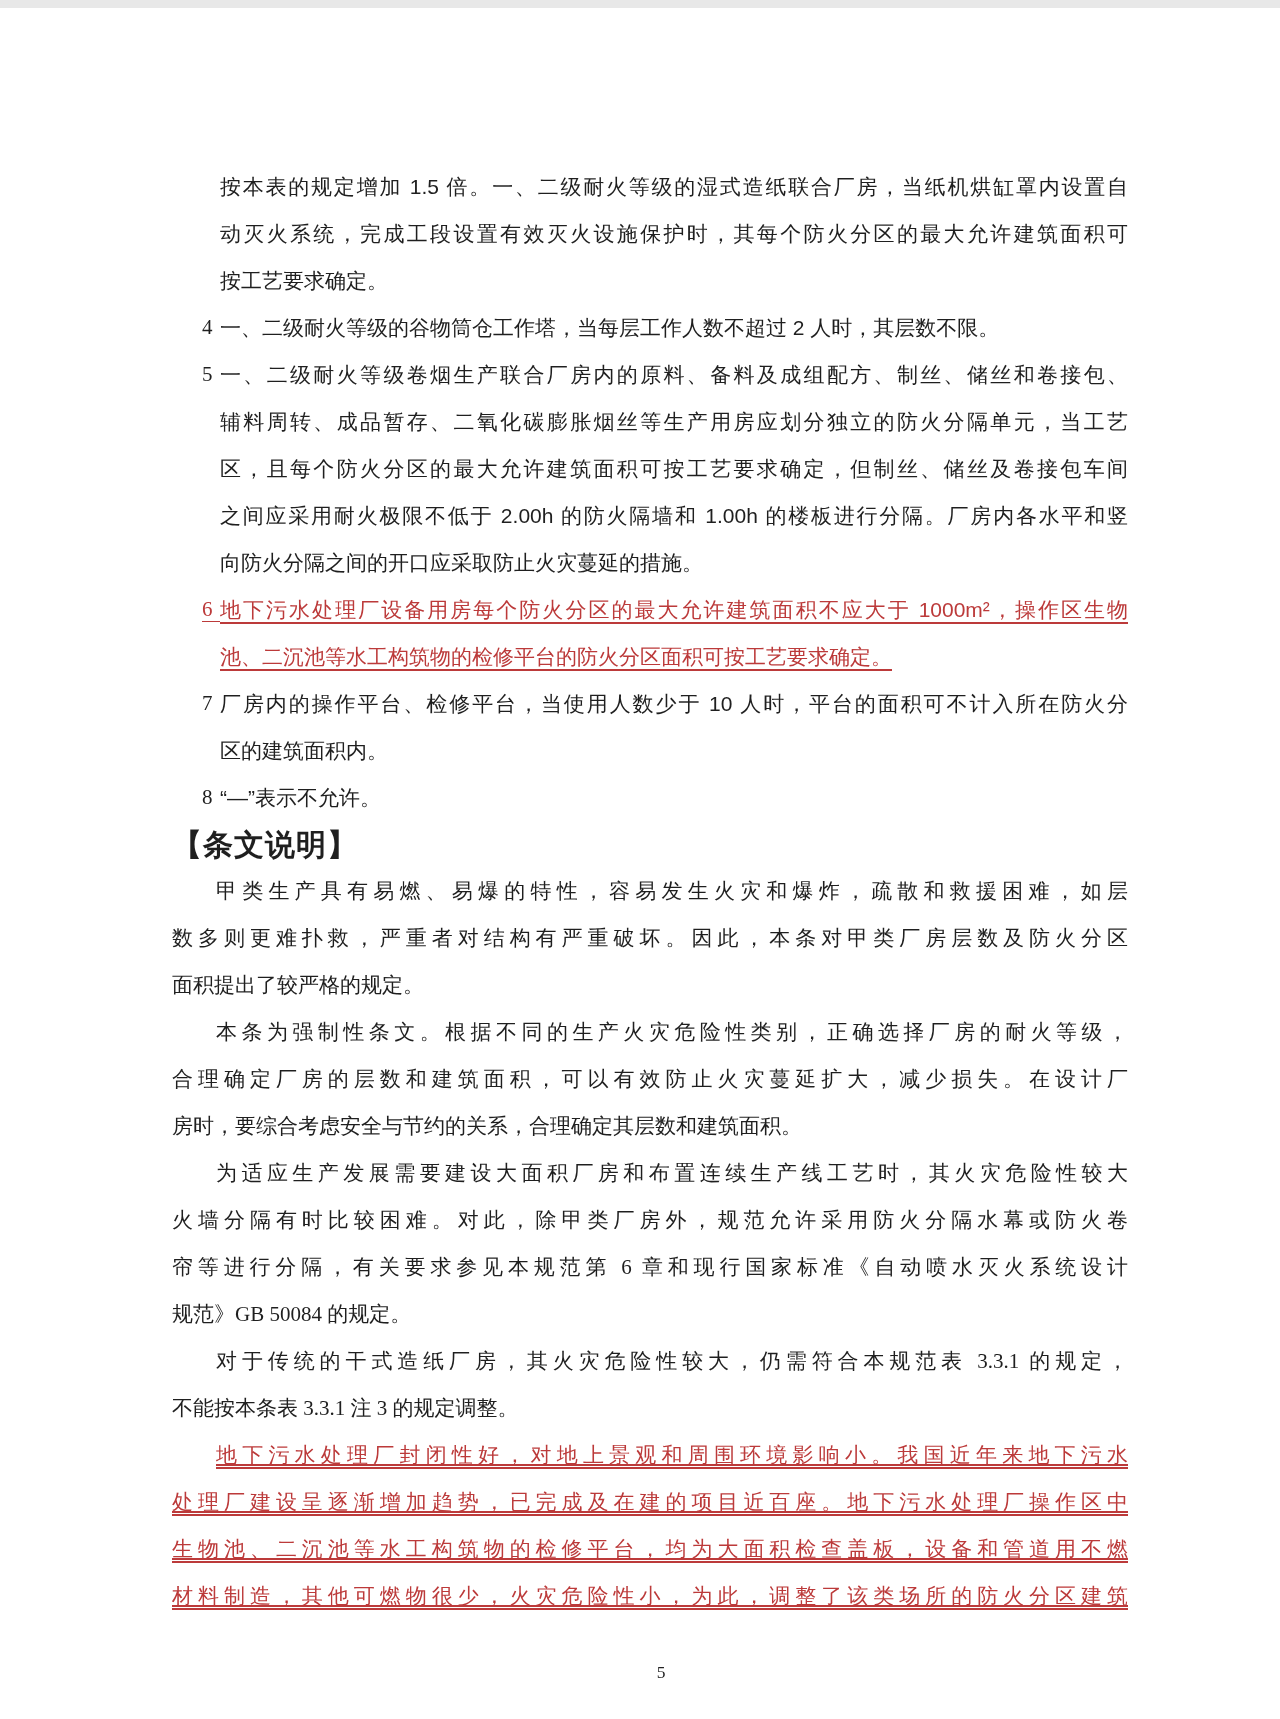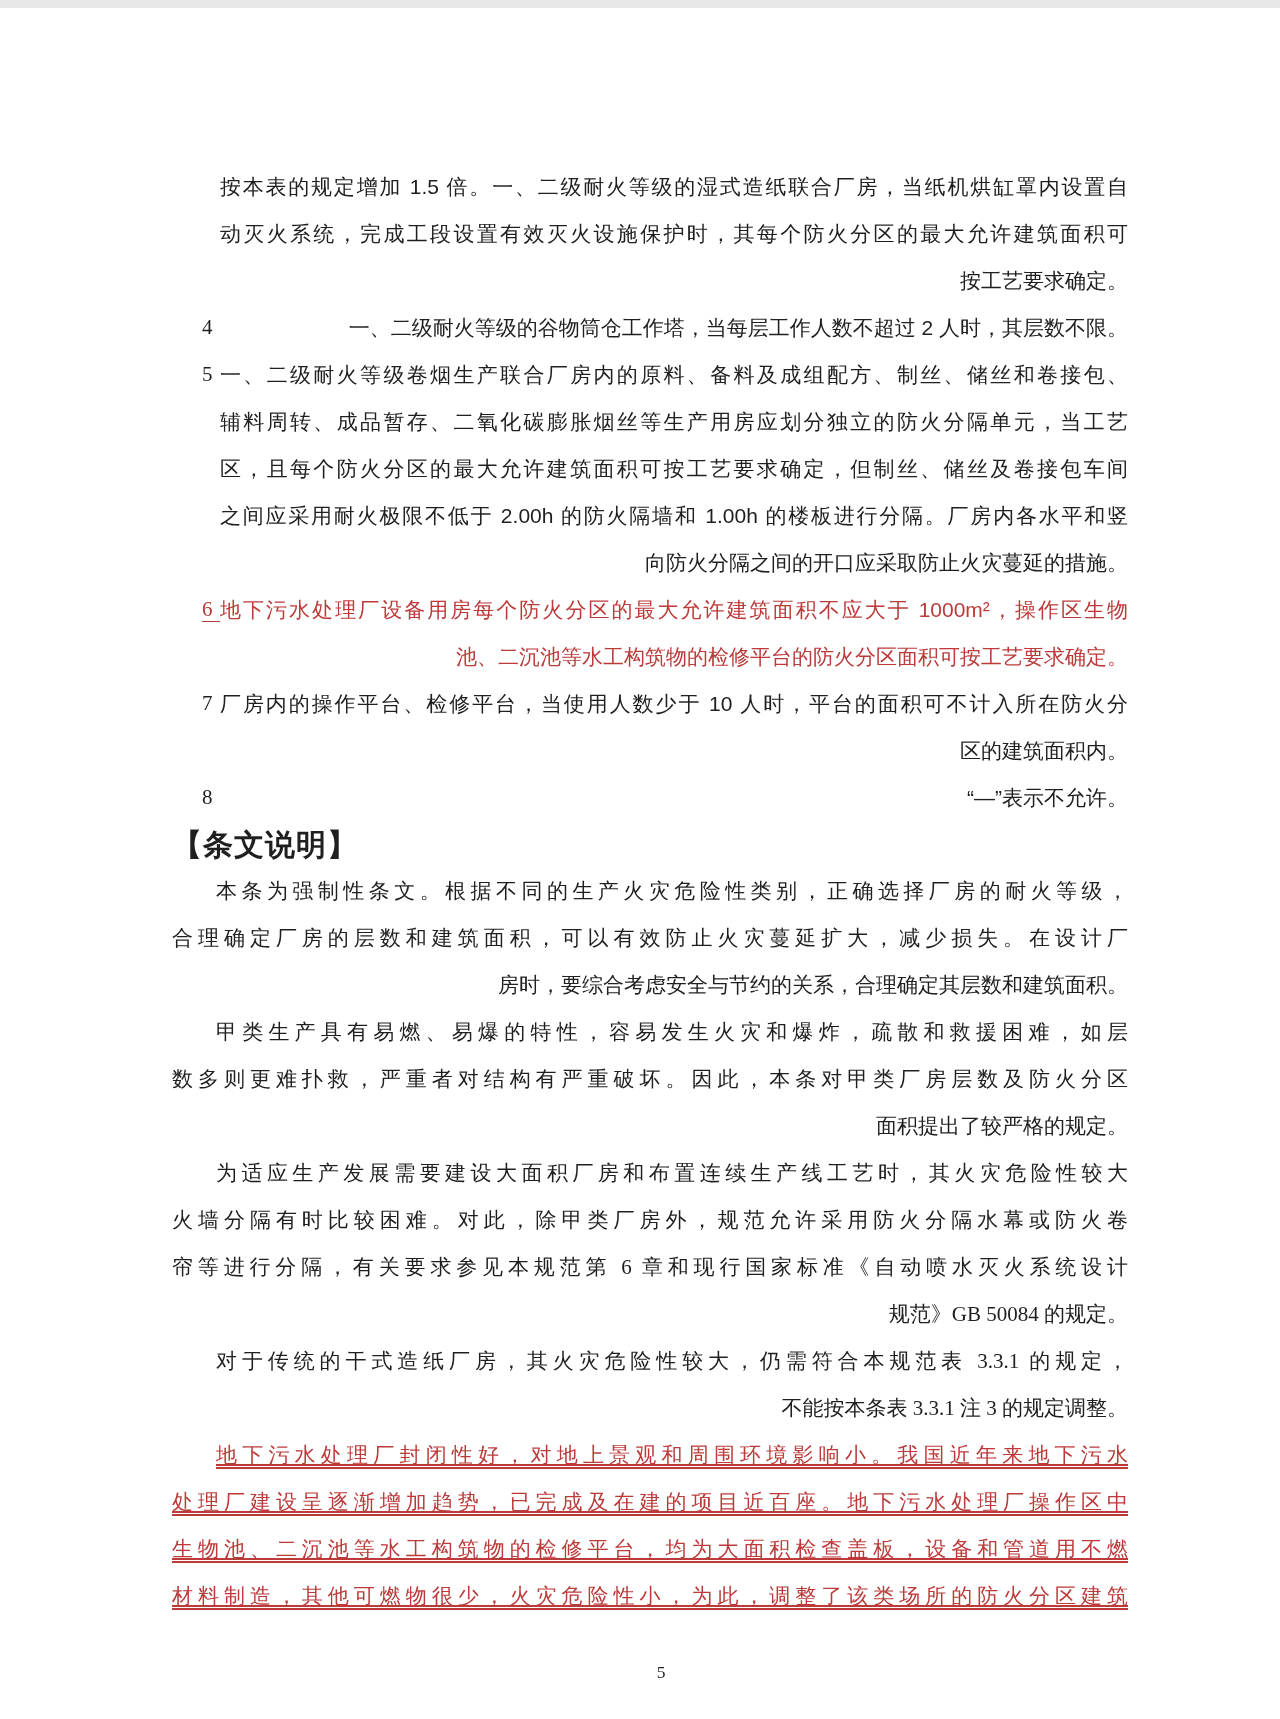--- a/index.html
+++ b/index.html
@@ -18,21 +18,20 @@
     position: absolute;
     left: 172px;
     top: 155px;
     width: 956px;
   }
   .line {
     display: block;
     line-height: 47px;
     height: 47px;
     overflow: hidden;
-    text-align: right;
   }
   
   .line.jl {
     text-align: justify;
     text-align-last: justify;
   }
   
   .note {
     position: relative;
     padding-left: 48px;
@@ -41,20 +40,21 @@
   .note-num {
     position: absolute;
     left: 30px;
     top: 0;
     height: 35px;
     line-height: 47px;
     font-family: "Liberation Serif", serif;
   }
   .red-note { color: var(--red, #bc3a3a); }
   .red-note .line {
+    text-decoration: underline;
     text-underline-offset: 5px;
     text-decoration-thickness: 1.5px;
   }
   .red-note .note-num {
     border-bottom: 1.5px solid currentColor;
     width: 18px;
   }
   
   .heading {
     margin: 0;
@@ -121,28 +121,28 @@
           <div class="line">区的建筑面积内。</div>
         </div>
         <div class="note">
           <span class="note-num">8</span>
           <div class="line">“—”表示不允许。</div>
         </div>
       </section>
     <h2 class="heading">【条文说明】</h2>
     <section class="paras">
         <div class="para">
+          <div class="line jl first">甲类生产具有易燃、易爆的特性，容易发生火灾和爆炸，疏散和救援困难，如层</div>
+          <div class="line jl">数多则更难扑救，严重者对结构有严重破坏。因此，本条对甲类厂房层数及防火分区</div>
+          <div class="line">面积提出了较严格的规定。</div>
+        </div>
+        <div class="para">
           <div class="line jl first">本条为强制性条文。根据不同的生产火灾危险性类别，正确选择厂房的耐火等级，</div>
           <div class="line jl">合理确定厂房的层数和建筑面积，可以有效防止火灾蔓延扩大，减少损失。在设计厂</div>
           <div class="line">房时，要综合考虑安全与节约的关系，合理确定其层数和建筑面积。</div>
-        </div>
-        <div class="para">
-          <div class="line jl first">甲类生产具有易燃、易爆的特性，容易发生火灾和爆炸，疏散和救援困难，如层</div>
-          <div class="line jl">数多则更难扑救，严重者对结构有严重破坏。因此，本条对甲类厂房层数及防火分区</div>
-          <div class="line">面积提出了较严格的规定。</div>
         </div>
         <div class="para">
           <div class="line jl first">为适应生产发展需要建设大面积厂房和布置连续生产线工艺时，其火灾危险性较大</div>
           <div class="line jl">火墙分隔有时比较困难。对此，除甲类厂房外，规范允许采用防火分隔水幕或防火卷</div>
           <div class="line jl">帘等进行分隔，有关要求参见本规范第 6 章和现行国家标准《自动喷水灭火系统设计</div>
           <div class="line">规范》GB 50084 的规定。</div>
         </div>
         <div class="para">
           <div class="line jl first">对于传统的干式造纸厂房，其火灾危险性较大，仍需符合本规范表 3.3.1 的规定，</div>
           <div class="line">不能按本条表 3.3.1 注 3 的规定调整。</div>

